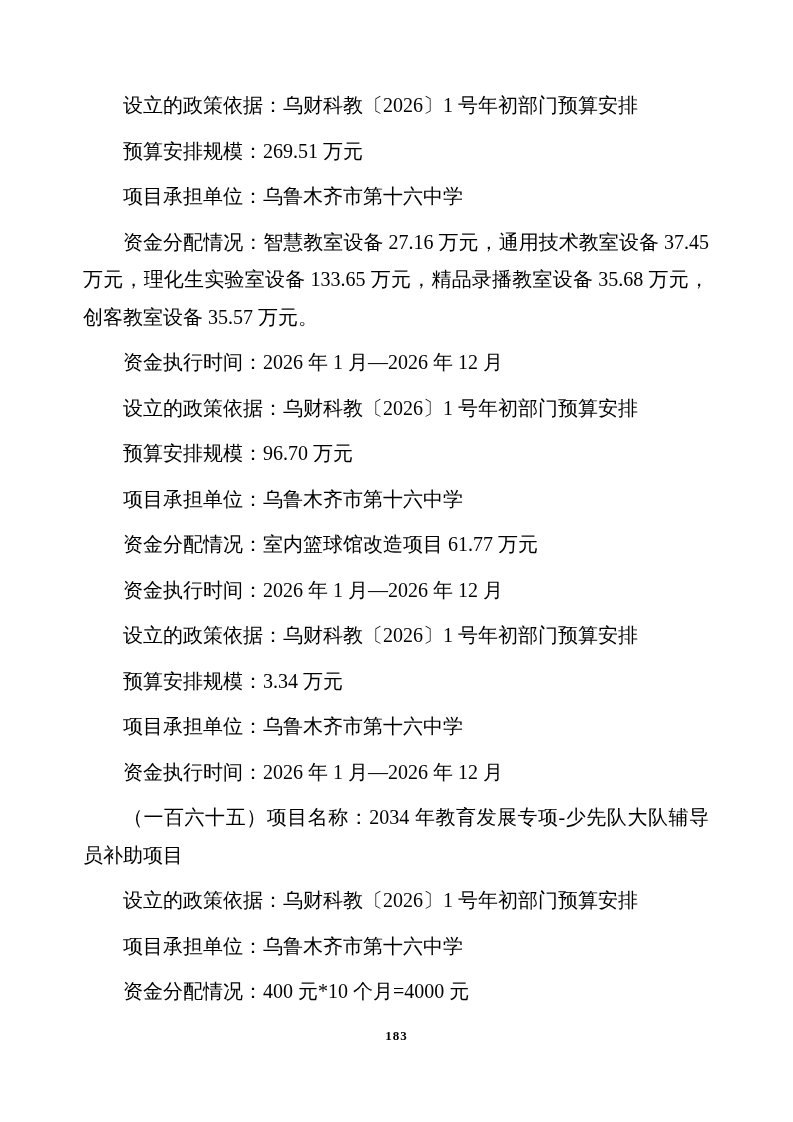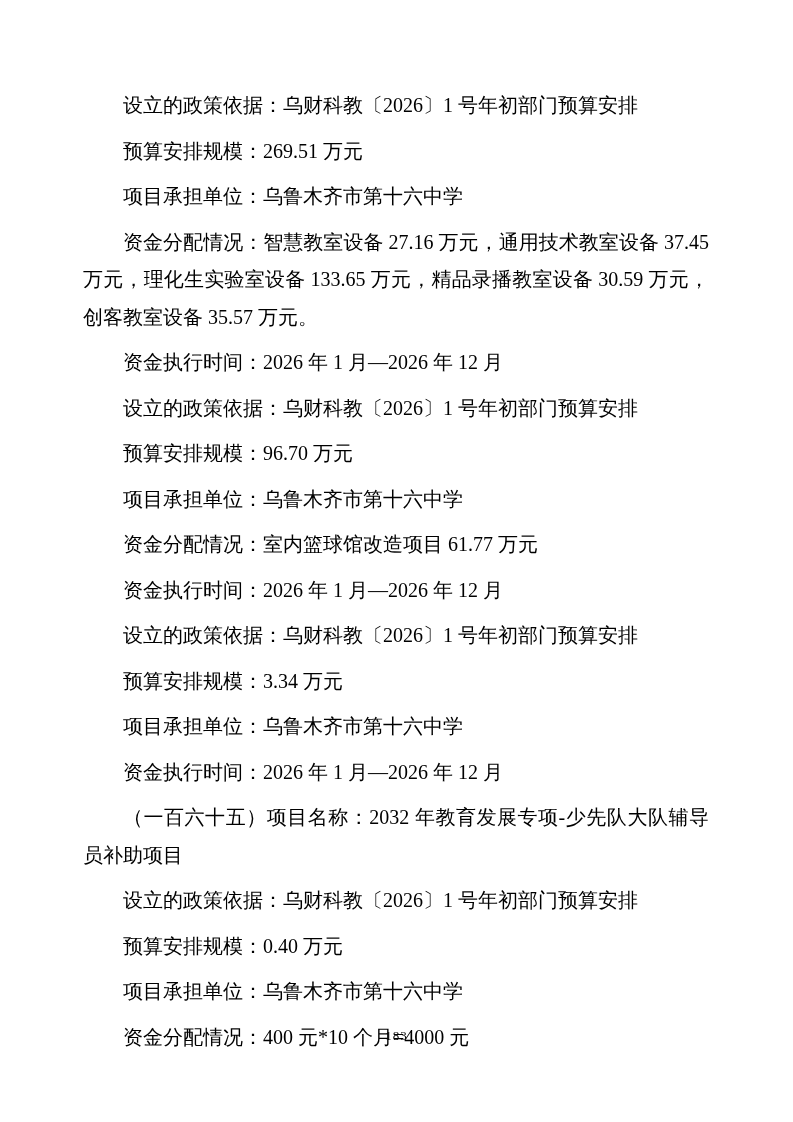--- a/index.html
+++ b/index.html
@@ -33,46 +33,45 @@
   }
   .footer {
     position: absolute;
     top: 1026px;
     left: 0;
     width: 100%;
     text-align: center;
   }
   .page-number {
     font-size: 13px;
-    font-weight: normal;
+    font-weight: bold;
     font-family: "Liberation Serif", "DejaVu Serif", serif;
     letter-spacing: 1px;
   }
 </style>
 </head>
 <body>
 
 <div class="page">
   <div class="content">
     <p class="para">设立的政策依据：乌财科教〔2026〕1 号年初部门预算安排</p>
     <p class="para">预算安排规模：269.51 万元</p>
     <p class="para">项目承担单位：乌鲁木齐市第十六中学</p>
-    <p class="para">资金分配情况：智慧教室设备 27.16 万元，通用技术教室设备 37.45 万元，理化生实验室设备 133.65 万元，精品录播教室设备 30.59 万元，创客教室设备 35.57 万元。</p>
+    <p class="para">资金分配情况：智慧教室设备 27.16 万元，通用技术教室设备 37.45 万元，理化生实验室设备 133.65 万元，精品录播教室设备 35.68 万元，创客教室设备 35.57 万元。</p>
     <p class="para">资金执行时间：2026 年 1 月—2026 年 12 月</p>
     <p class="para">设立的政策依据：乌财科教〔2026〕1 号年初部门预算安排</p>
     <p class="para">预算安排规模：96.70 万元</p>
     <p class="para">项目承担单位：乌鲁木齐市第十六中学</p>
     <p class="para">资金分配情况：室内篮球馆改造项目 61.77 万元</p>
     <p class="para">资金执行时间：2026 年 1 月—2026 年 12 月</p>
     <p class="para">设立的政策依据：乌财科教〔2026〕1 号年初部门预算安排</p>
     <p class="para">预算安排规模：3.34 万元</p>
     <p class="para">项目承担单位：乌鲁木齐市第十六中学</p>
     <p class="para">资金执行时间：2026 年 1 月—2026 年 12 月</p>
-    <p class="para">（一百六十五）项目名称：2032 年教育发展专项-少先队大队辅导员补助项目</p>
+    <p class="para">（一百六十五）项目名称：2034 年教育发展专项-少先队大队辅导员补助项目</p>
     <p class="para">设立的政策依据：乌财科教〔2026〕1 号年初部门预算安排</p>
-    <p class="para">预算安排规模：0.40 万元</p>
     <p class="para">项目承担单位：乌鲁木齐市第十六中学</p>
     <p class="para">资金分配情况：400 元*10 个月=4000 元</p>
   </div>
   <div class="footer">
     <span class="page-number">183</span>
   </div>
 </div>
 
 </body></html>

